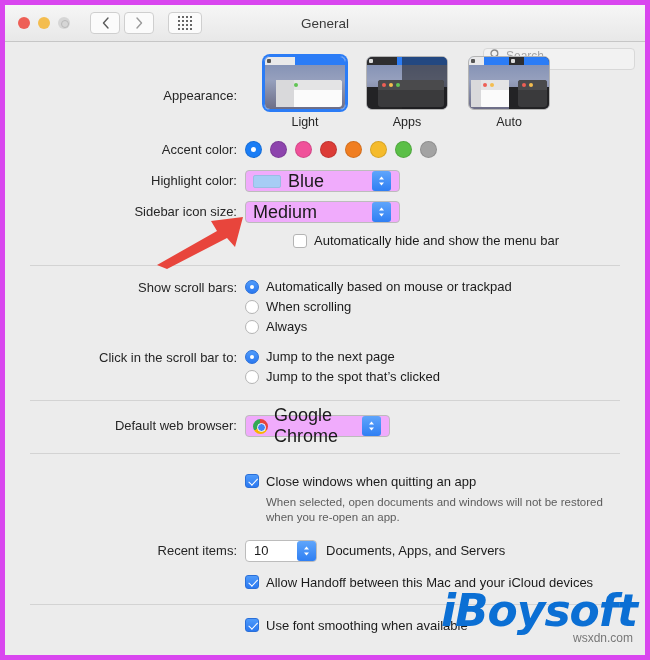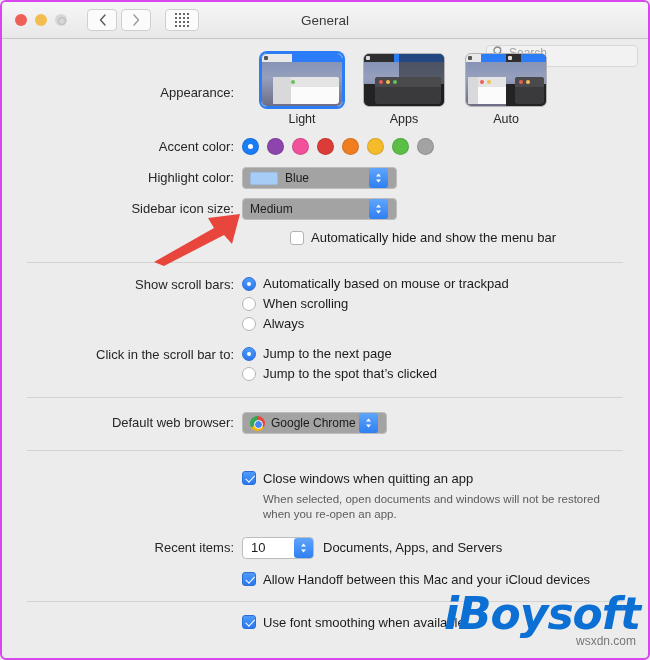--- a/index.html
+++ b/index.html
@@ -6,22 +6,22 @@
   html, body {
     width: 650px; height: 660px;
     font-family: "Liberation Sans", sans-serif;
     background: #ececec;
     overflow: hidden;
   }
   .window {
     position: relative;
     width: 650px; height: 660px;
     background: #ececec;
-    border: 2px solid #d946ef;
-    border-radius: 6px;
+    border: 5px solid #d946ef;
+    border-radius: 0;
     overflow: hidden;
   }
 
   
   .titlebar {
     position: relative;
     height: 37px;
     background: linear-gradient(#f6f6f6, #e8e8e8);
     border-bottom: 1px solid #c6c6c6;
     display: flex; align-items: center;
@@ -131,22 +131,22 @@
   .sw { width: 17px; height: 17px; border-radius: 50%; display: block; border: 1px solid rgba(0,0,0,.12); }
   .sw.sel { position: relative; }
   .sw.sel::after {
     content: ""; position: absolute; left: 5px; top: 5px;
     width: 5px; height: 5px; border-radius: 50%; background: #fff;
   }
 
   
   .popup {
     height: 22px; display: inline-flex; align-items: center;
-    background: #a3a3a3; border: 1px solid #bcbcbc; border-radius: 4px;
-    padding: 0 8px 0 7px; font-size: 12px; color: #1b1b1b;
+    background: #f0abfc; border: 1px solid #bcbcbc; border-radius: 4px;
+    padding: 0 8px 0 7px; font-size: 18px; color: #1b1b1b;
     position: relative;
   }
   .popup .arrows {
     width: 19px; height: 20px; margin-left: auto;
     background: linear-gradient(#5fa5fb, #2f7ff3);
     border-radius: 3px;
     display: flex; align-items: center; justify-content: center;
     color: #fff; flex: 0 0 19px;
   }
   .popup.w-hl { width: 155px; }

